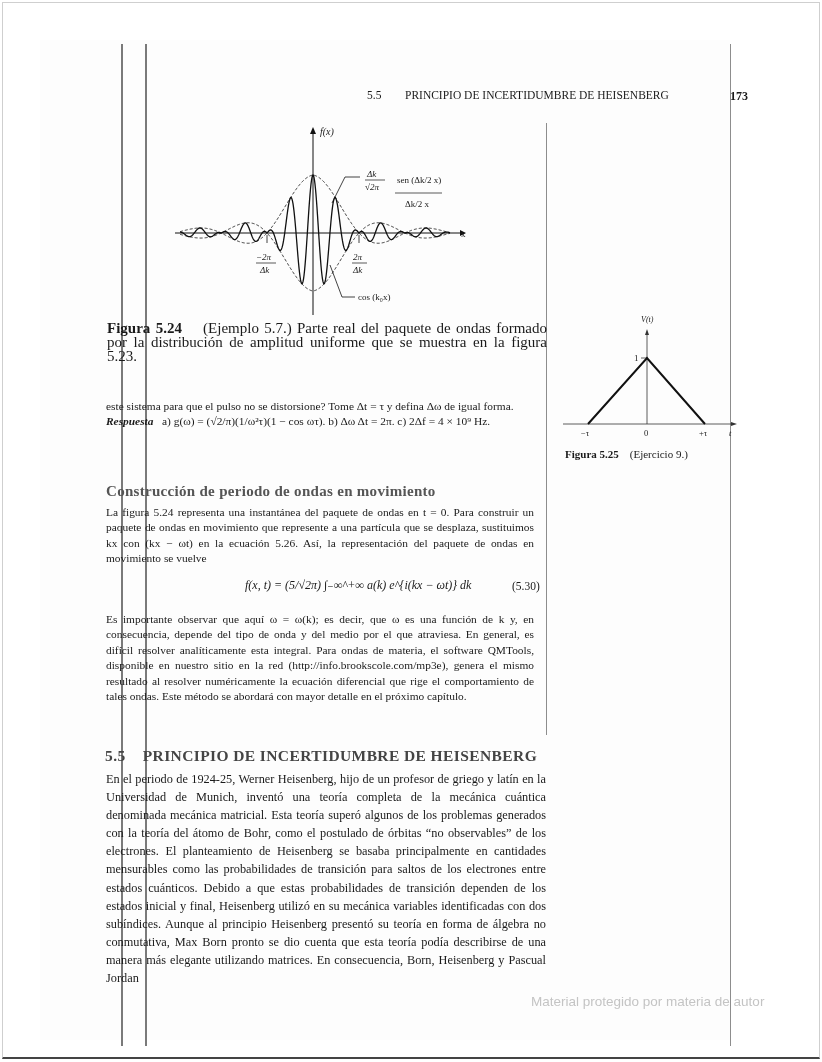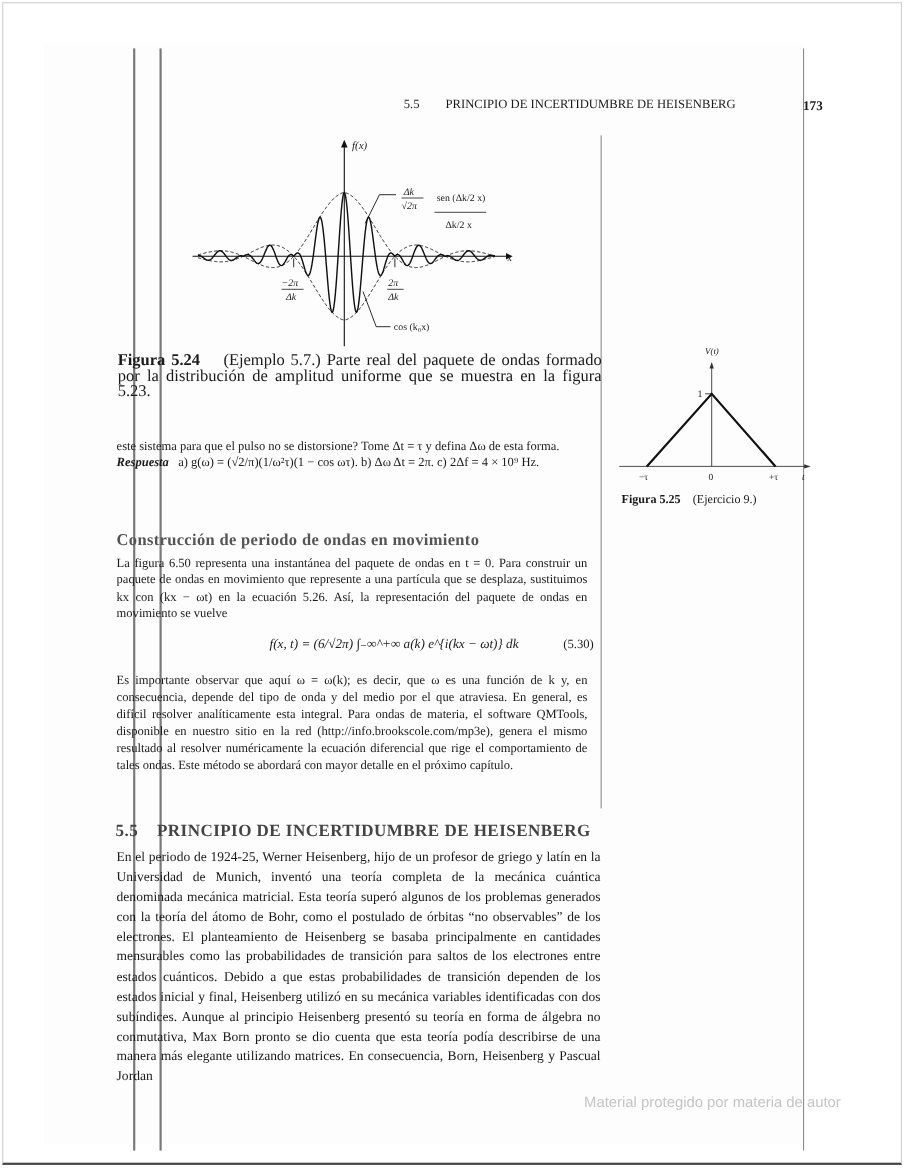--- a/index.html
+++ b/index.html
@@ -89,30 +89,30 @@
   <text x="89" y="128" font-size="8.5">0</text>
   <text x="144" y="128" font-size="8.5">+τ</text>
   <text x="174" y="128" font-size="8.5" font-style="italic">t</text>
 </svg>
 <div class="text caption" style="left:565px; top:447px; font-size:11px; white-space:nowrap;">
   <b>Figura 5.25</b>&nbsp;&nbsp;&nbsp;
   <span>(Ejercicio 9.)</span>
 </div>
 
 <div class="text" style="left:106px; top:399px; width:427px;">
-  <span>este sistema para que el pulso no se distorsione? Tome Δt = τ y defina Δω de esta forma.</span><br>
+  <span>este sistema para que el pulso no se distorsione? Tome Δt = τ y defina Δω de igual forma.</span><br>
   <b class="it">Respuesta</b>&nbsp;&nbsp;
   <span>a) g(ω) = (√2/π)(1/ω²τ)(1 − cos ωτ). b) Δω Δt = 2π. c) 2Δf = 4 × 10⁹ Hz.</span>
 </div>
 
 <div class="h2" style="left:106px; top:483px;">Construcción de periodo de ondas en movimiento</div>
-<div class="text" style="left:106px; top:505px; width:428px;">La figura 6.50 representa una instantánea del paquete de ondas en t = 0. Para construir un paquete de ondas en movimiento que represente a una partícula que se desplaza, sustituimos kx con (kx − ωt) en la ecuación 5.26. Así, la representación del paquete de ondas en movimiento se vuelve</div>
+<div class="text" style="left:106px; top:505px; width:428px;">La figura 5.24 representa una instantánea del paquete de ondas en t = 0. Para construir un paquete de ondas en movimiento que represente a una partícula que se desplaza, sustituimos kx con (kx − ωt) en la ecuación 5.26. Así, la representación del paquete de ondas en movimiento se vuelve</div>
 
 <div class="eq" style="left:245px; top:578px;">
-  <span>f(x, t) = (6/√2π) ∫₋∞^+∞ a(k) e^{i(kx − ωt)} dk</span>
+  <span>f(x, t) = (5/√2π) ∫₋∞^+∞ a(k) e^{i(kx − ωt)} dk</span>
 </div>
 <div class="eqnum" style="left:496px; top:580px;">(5.30)</div>
 
 <div class="text" style="left:106px; top:612px; width:428px;">Es importante observar que aquí ω = ω(k); es decir, que ω es una función de k y, en consecuencia, depende del tipo de onda y del medio por el que atraviesa. En general, es difícil resolver analíticamente esta integral. Para ondas de materia, el software QMTools, disponible en nuestro sitio en la red (http://info.brookscole.com/mp3e), genera el mismo resultado al resolver numéricamente la ecuación diferencial que rige el comportamiento de tales ondas. Este método se abordará con mayor detalle en el próximo capítulo.</div>
 
 <div class="h1" style="left:105px; top:747px;">
   <span>5.5</span>&nbsp;&nbsp;&nbsp;
   <span>PRINCIPIO DE INCERTIDUMBRE DE HEISENBERG</span>
 </div>
 <div class="text" style="left:106px; top:770px; width:440px; font-size:12.3px; line-height:18.1px;">En el periodo de 1924-25, Werner Heisenberg, hijo de un profesor de griego y latín en la Universidad de Munich, inventó una teoría completa de la mecánica cuántica denominada mecánica matricial. Esta teoría superó algunos de los problemas generados con la teoría del átomo de Bohr, como el postulado de órbitas “no observables” de los electrones. El planteamiento de Heisenberg se basaba principalmente en cantidades mensurables como las probabilidades de transición para saltos de los electrones entre estados cuánticos. Debido a que estas probabilidades de transición dependen de los estados inicial y final, Heisenberg utilizó en su mecánica variables identificadas con dos subíndices. Aunque al principio Heisenberg presentó su teoría en forma de álgebra no conmutativa, Max Born pronto se dio cuenta que esta teoría podía describirse de una manera más elegante utilizando matrices. En consecuencia, Born, Heisenberg y Pascual Jordan</div>

